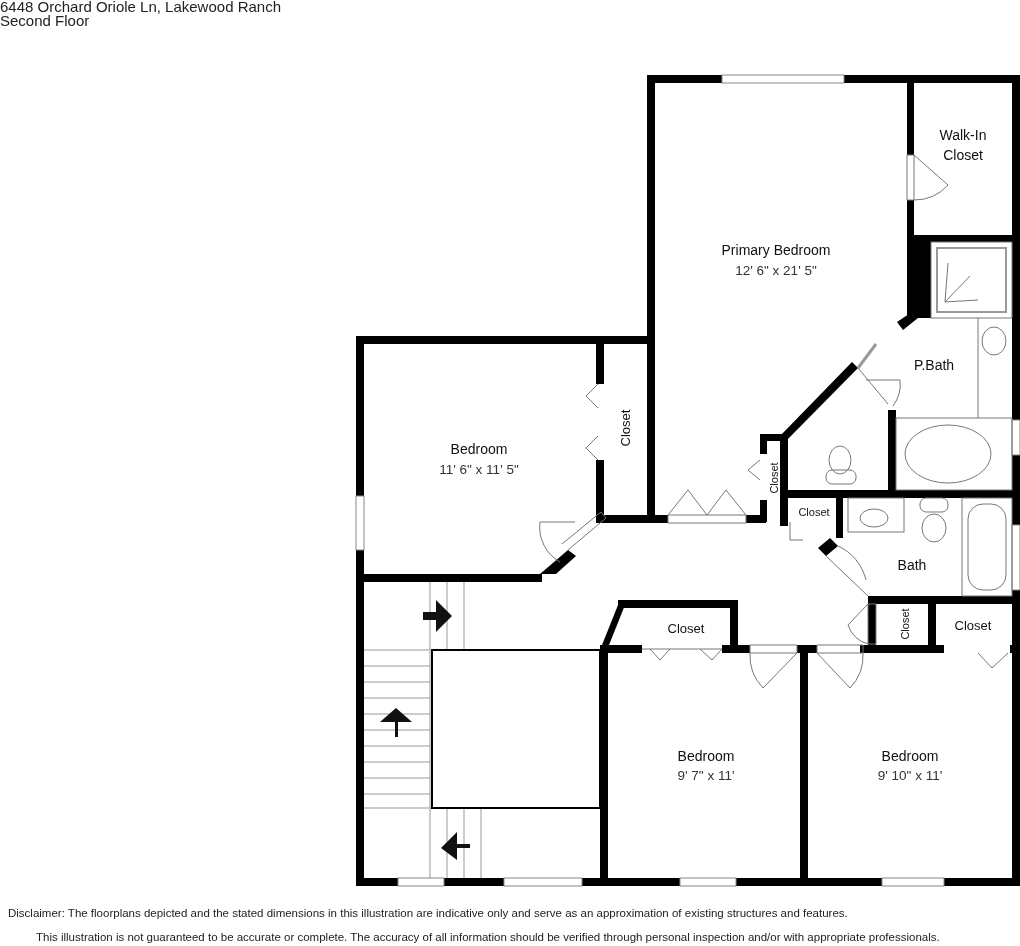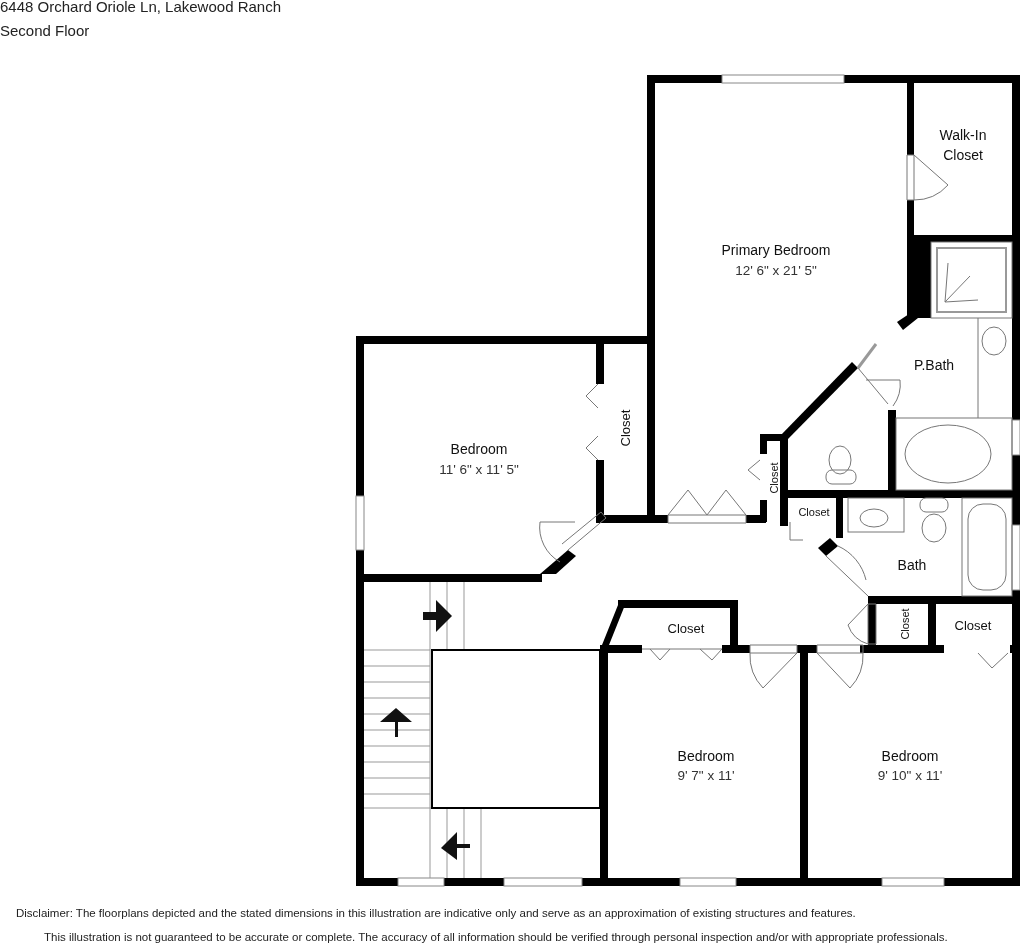--- a/index.html
+++ b/index.html
@@ -1,30 +1,30 @@
 <!DOCTYPE html>
 <html><head>
 <meta charset="utf-8">
 <style>
   html, body { margin:0; padding:0; background:#ffffff; }
   body { width:1020px; height:946px; position:relative; overflow:hidden; font-family:"Liberation Sans", sans-serif; color:#111; }
   .hdr { position:absolute; left:0; font-size:15px; color:#222; white-space:nowrap; }
-  .disc { position:absolute; left:16px; font-size:11.5px; color:#222; white-space:nowrap; }
+  .disc { position:absolute; left:8px; font-size:11.5px; color:#222; white-space:nowrap; }
   svg.plan { position:absolute; left:0; top:0; }
   .lbl { font-family:"Liberation Sans", sans-serif; fill:#111; }
   .nm { font-size:14px; }
   .dim { font-size:13.5px; fill:#333; }
   .sm { font-size:13px; }
   .xs { font-size:11px; }
 </style>
 </head>
 <body>
 
 <div class="hdr" style="top:-2px;">6448 Orchard Oriole Ln, Lakewood Ranch</div>
-<div class="hdr" style="top:22px;text-align:right;">Second Floor</div>
+<div class="hdr" style="top:12px;text-align:right;">Second Floor</div>
 
 <svg class="plan" width="1020" height="946" viewBox="0 0 1020 946">
   <g fill="#000">
 
     <rect x="647" y="75" width="373" height="8"></rect>
     <rect x="647" y="75" width="8" height="448"></rect>
     <rect x="1012" y="75" width="8" height="165"></rect>
     <rect x="907" y="75" width="7" height="80"></rect>
     <rect x="907" y="200" width="7" height="37"></rect>
     <rect x="907" y="235" width="113" height="7"></rect>

